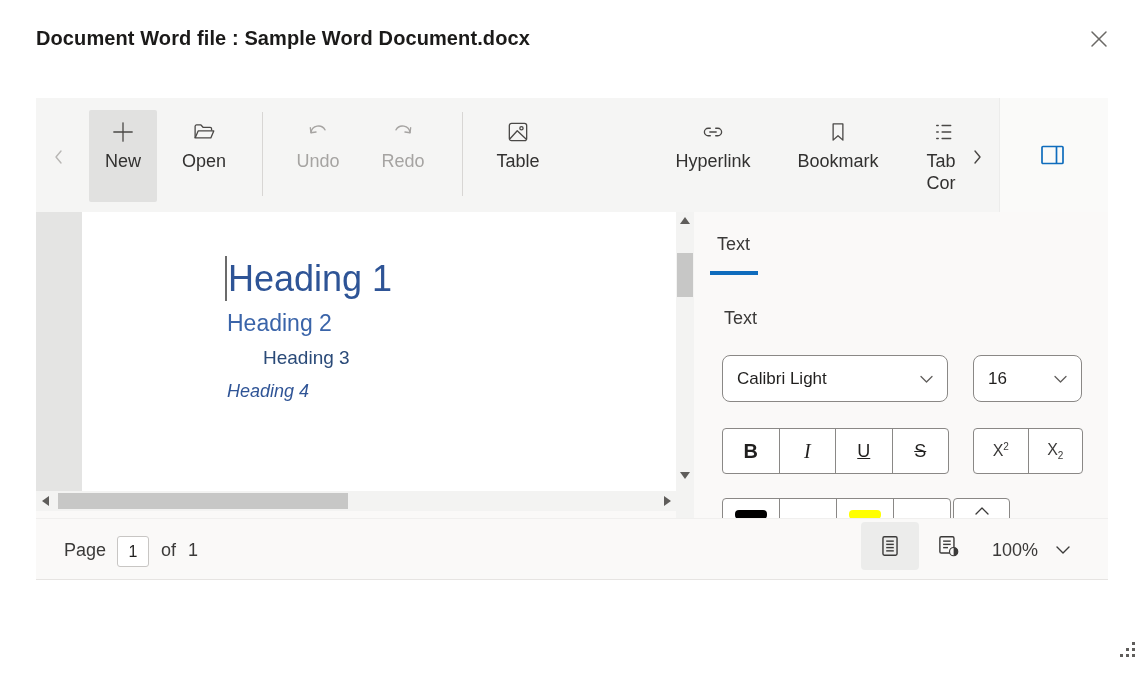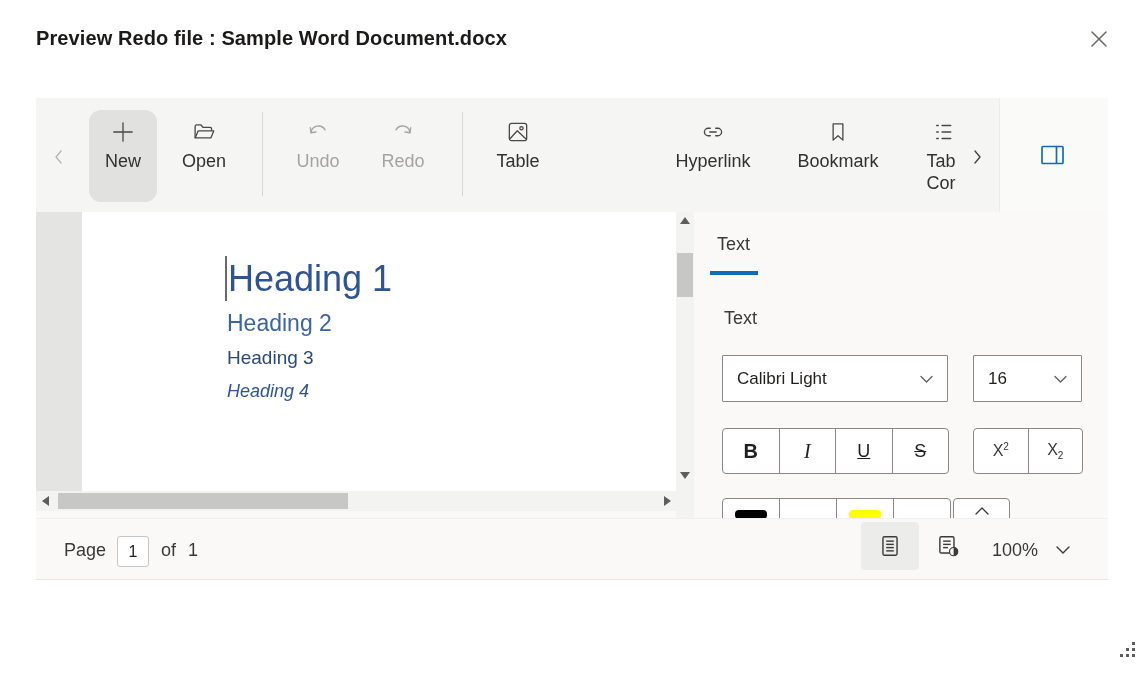--- a/index.html
+++ b/index.html
@@ -11,21 +11,21 @@
   #dlg-title { left:36px; top:27px; font-size:20px; font-weight:600; color:#1b1a19; letter-spacing:.1px; }
   #dlg-close { left:1083px; top:23px; width:32px; height:32px; display:flex; align-items:center; justify-content:center; cursor:pointer; }
 
   
   #editor { left:36px; top:98px; width:1072px; height:482px; border-right:1px solid #f1f0ee; }
 
   
   #toolbar { left:0; top:0; width:1072px; height:114px; background:#f5f5f4; }
   #tb-clip { left:0; top:0; width:925px; height:114px; overflow:hidden; }
   .tb-item { top:12px; height:92px; display:flex; flex-direction:column; align-items:center;
-             color:#323130; font-size:18px; border-radius:12px; cursor:pointer; }
+             color:#323130; font-size:18px; border-radius:2px; cursor:pointer; }
   .tb-item .ticon { height:34px; margin-top:5px; display:flex; align-items:center; justify-content:center; color:#4a4846; }
   .tb-item .tlabel { margin-top:1px; line-height:23px; white-space:nowrap; }
   .tb-item.selected { background:#e1e1e0; }
   .tb-item.disabled { color:#a6a4a2; }
   .tb-item.disabled .ticon { color:#a6a4a2; }
   .tb-sep { top:14px; width:1px; height:84px; background:#d8d6d4; }
   .nav-chev { width:26px; height:30px; display:flex; align-items:center; justify-content:center; }
   #tb-toggle-strip { left:963px; top:0; width:109px; height:114px; background:#fafaf9; border-left:1px solid #ececeb; }
   #tb-toggle-btn { left:1003px; top:44px; width:26px; height:26px; display:flex; align-items:center; justify-content:center; cursor:pointer; }
 
@@ -49,21 +49,21 @@
   .tri-up   { border-left:5px solid transparent; border-right:5px solid transparent; border-bottom:7px solid #5f5d5b; }
   .tri-down { border-left:5px solid transparent; border-right:5px solid transparent; border-top:7px solid #5f5d5b; }
   .tri-left { border-top:5px solid transparent; border-bottom:5px solid transparent; border-right:7px solid #5f5d5b; }
   .tri-right{ border-top:5px solid transparent; border-bottom:5px solid transparent; border-left:7px solid #5f5d5b; }
 
   
   #panel { left:658px; top:114px; width:414px; height:306px; background:#faf9f8; overflow:hidden; }
   #panel-tab-label { left:23px; top:22px; font-size:18px; color:#3b3a39; cursor:pointer; }
   #panel-tab-underline { left:16px; top:59px; width:48px; height:4px; }
   #panel-section-label { left:30px; top:96px; font-size:18px; color:#3b3a39; }
-  .combo { background:#fff; border:1px solid #8a8886; border-radius:1px; display:flex; align-items:center;
+  .combo { background:#fff; border:1px solid #8a8886; border-radius:8px; display:flex; align-items:center;
            font-size:17px; color:#201f1e; cursor:pointer; }
   #font-combo { left:28px; top:143px; width:226px; height:47px; }
   #size-combo { left:279px; top:143px; width:109px; height:47px;gap:36px; }
   .combo .cval { padding-left:14px; flex:1; }
   .combo .cchev { padding-right:13px; color:#605e5c; display:flex; }
   .btn-group { background:#fff; border:1px solid #8a8886; border-radius:4px; display:flex; overflow:hidden; }
   .btn-group .cell { flex:1; display:flex; align-items:center; justify-content:center;
                      border-right:1px solid #8a8886; cursor:pointer; color:#201f1e; }
   .btn-group .cell:last-child { border-right:none; }
   #fmt-group { left:28px; top:216px; width:227px; height:46px; }
@@ -93,21 +93,21 @@
   #web-layout-btn { left:889px; top:7px; width:46px; height:40px; display:flex; align-items:center; justify-content:center; cursor:pointer; }
   #zoom-value { left:956px; top:21px; }
   #zoom-chev { left:1015px; top:17px; width:24px; height:28px; display:flex; align-items:center; justify-content:center; color:#3b3a39; cursor:pointer; }
 
   #resize-grip { left:1118px; top:640px; width:20px; height:20px; }
   svg { display:block; }
 </style>
 </head>
 <body>
 
-<div class="abs" id="dlg-title">Preview Redo file : Sample Word Document.docx</div>
+<div class="abs" id="dlg-title">Document Word file : Sample Word Document.docx</div>
 <div class="abs" id="dlg-close">
   <span>
     <svg width="22" height="22" viewBox="0 0 22 22">
         <g stroke="#6b6966" stroke-width="1.5" stroke-linecap="round">
           <line x1="4" y1="4" x2="18" y2="18"></line>
           <line x1="18" y1="4" x2="4" y2="18"></line>
         </g>
       </svg>
   </span>
 </div>
@@ -238,21 +238,21 @@
           </svg>
       </span>
     </div>
   </div>
 
   <div class="abs" id="doc-bg"></div>
   <div class="abs" id="doc-page"></div>
   <div class="abs" id="caret"></div>
   <div class="abs heading" id="h1" style="color: rgb(46, 84, 150);">Heading 1</div>
   <div class="abs heading" id="h2" style="color: rgb(58, 100, 169);">Heading 2</div>
-  <div class="abs heading" id="h3" style="color: rgb(42, 74, 120);">Heading 3</div>
+  <div class="abs heading" id="h3" style="color: rgb(42, 74, 120); margin-left: 36px;">Heading 3</div>
   <div class="abs heading" id="h4" style="color: rgb(47, 84, 150);">Heading 4</div>
 
   <div class="abs" id="vscroll"></div>
   <div class="abs tri tri-up" style="left:644px; top:119px;"></div>
   <div class="abs" id="vthumb"></div>
   <div class="abs tri tri-down" style="left:644px; top:374px;"></div>
   <div class="abs" id="vcorner"></div>
 
   <div class="abs" id="hscroll"></div>
   <div class="abs tri tri-left" style="left:6px; top:398px;"></div>

